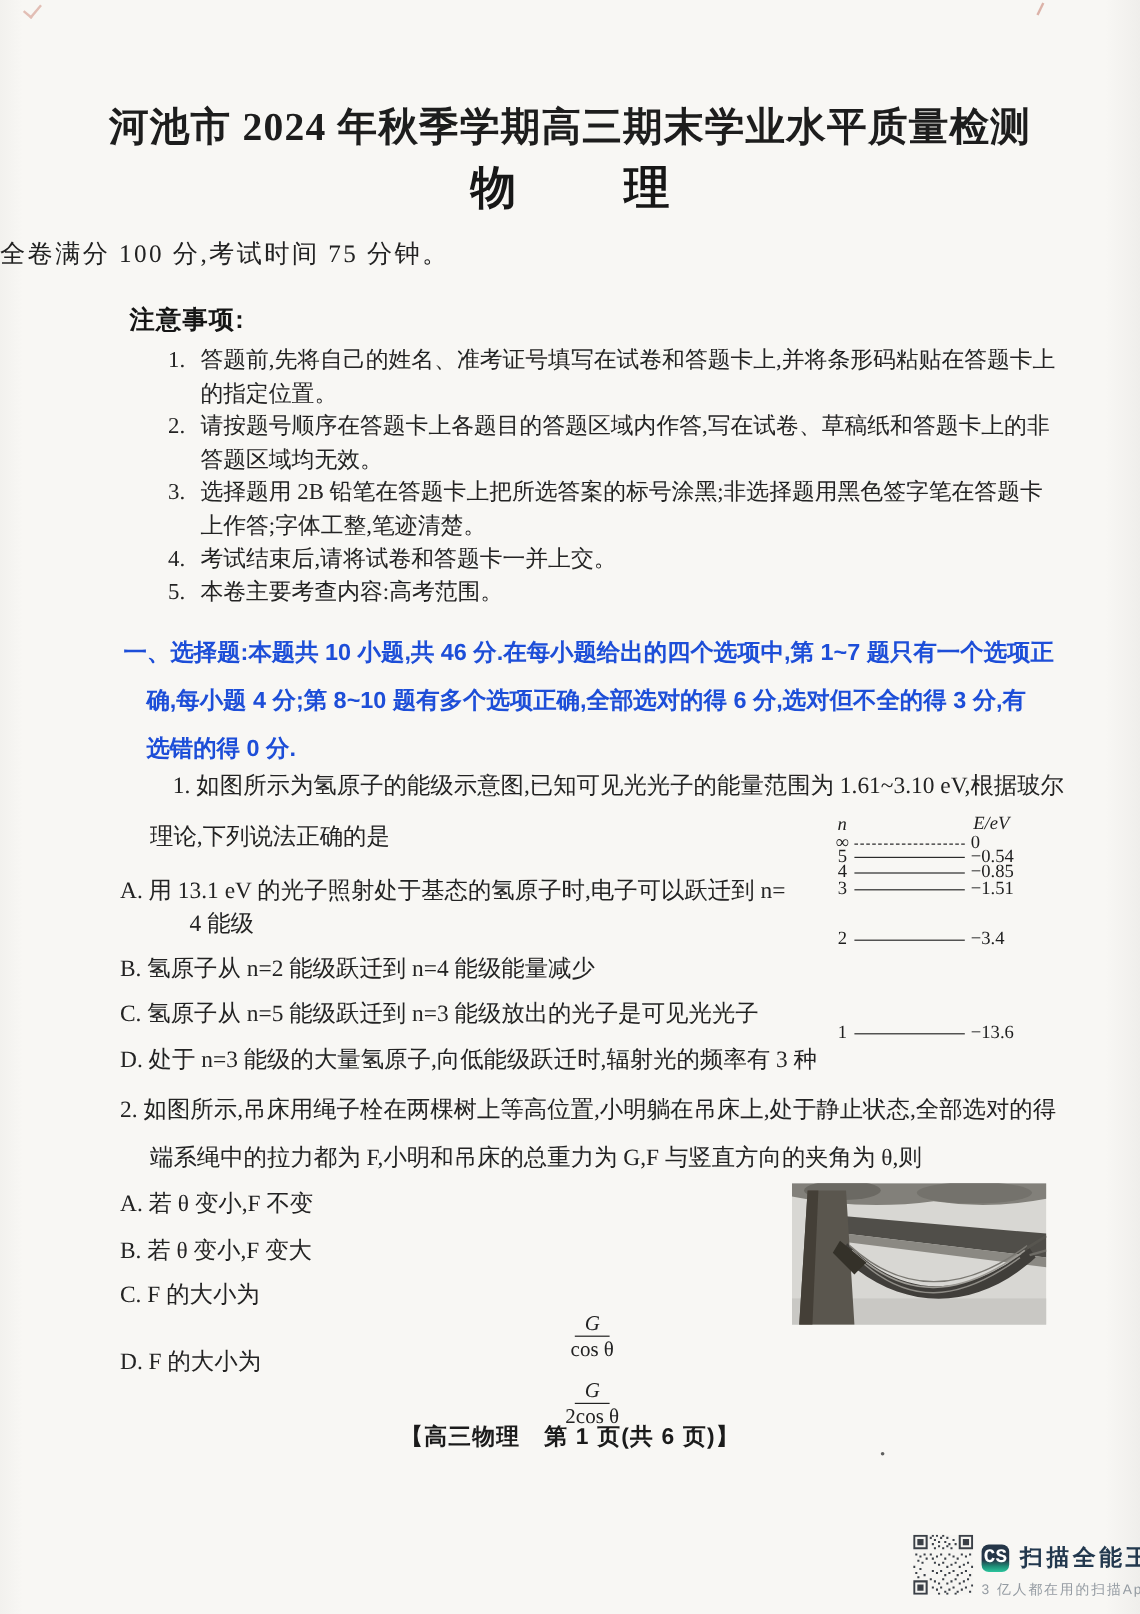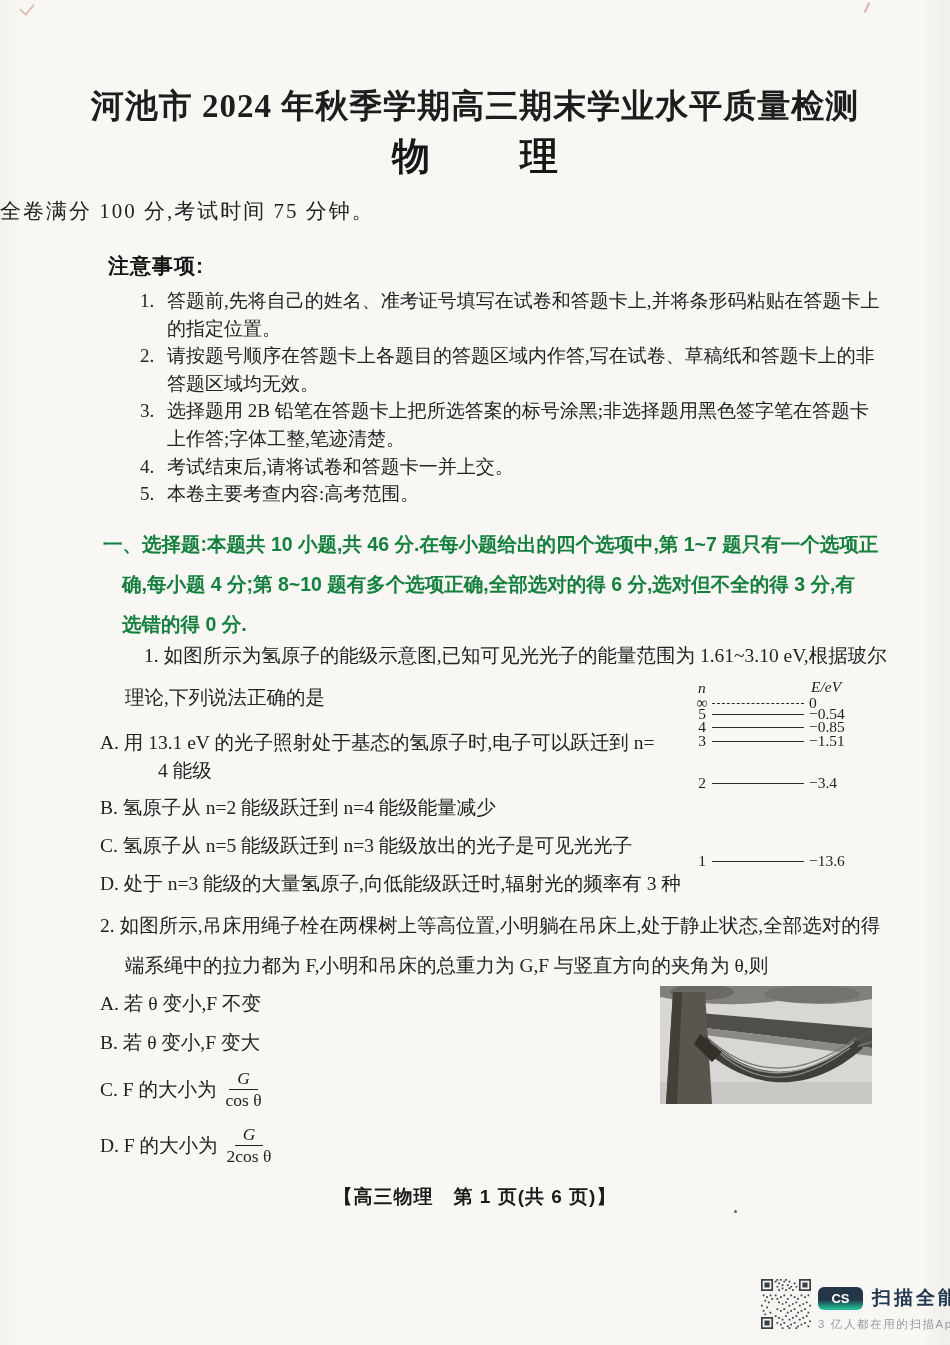--- a/index.html
+++ b/index.html
@@ -37,21 +37,21 @@
   }
   .nitem{display:flex;margin-left:32px;font-size:19px;line-height:27.6px;color:#232323;}
   .nnum{flex:0 0 27px;}
   .ntext{display:block;}
   .nl{display:block;white-space:nowrap;}
 
   
   .sec1{
     position:absolute;top:524px;left:103px;
     font-family:"Liberation Sans", sans-serif;
-    font-size:19.5px;font-weight:700;line-height:40px;color:#15803d;
+    font-size:19.5px;font-weight:700;line-height:40px;color:#1d4ed8;
   }
   .sline{white-space:nowrap;}
   .sline.ind{margin-left:19px;}
 
   
   .q{position:absolute;left:100px;font-size:19.5px;color:#232323;}
   .q1{top:642px;}
   .q2{top:912px;}
   .ql{line-height:28px;white-space:nowrap;}
   .qn{margin-right:5px;}
@@ -61,21 +61,21 @@
   .q1 .stem1{margin-bottom:14px;margin-left:44px;}
   .q1 .stem2{margin-bottom:17px;}
   .q1 .oa2{margin-bottom:9px;}
   .q1 .ob{margin-bottom:10px;}
   .q1 .oc{margin-bottom:10px;}
   .q2 .stem1{margin-bottom:12px;}
   .q2 .stem2{margin-bottom:10px;}
   .q2 .oa{margin-bottom:11px;}
   .q2 .ob{margin-bottom:8px;}
   .q2 .oc{margin-bottom:8px;}
-  .fracrow{display:flex;align-items:center;white-space:nowrap;height:48px;}
+  .fracrow{display:flex;white-space:nowrap;height:48px;flex-direction:column;}
   .frac{display:inline-flex;flex-direction:column;align-items:center;margin-left:7px;
         font-size:17.5px;line-height:21px;}
   .fnum{border-bottom:1.6px solid #222;padding:0 8px;font-style:italic;}
   .fden{padding:0 2px;}
 
   
   .ediagram{position:absolute;left:695px;top:680px;width:178px;height:198px;font-size:15.5px;color:#1e1e1e;}
   .eh-n{position:absolute;left:3px;top:-1px;font-style:italic;}
   .eh-e{position:absolute;left:116px;top:-2px;font-style:italic;}
   .lvl{position:absolute;left:0;display:flex;align-items:center;height:18px;width:100%;}
@@ -93,24 +93,24 @@
     font-family:"Liberation Sans", sans-serif;
     font-size:19px;font-weight:700;color:#1b1b1b;letter-spacing:1px;
   }
 
   
   .scanbrand{position:absolute;left:761px;top:1279px;display:flex;}
   .qr{width:50px;height:50px;display:block;}
   .bcol{margin-left:7px;padding-top:6px;}
   .brow{display:flex;align-items:center;}
   .cs-logo{
-    width:45px;height:23px;border-radius:6px;flex:none;
+    width:23px;height:23px;border-radius:6px;flex:none;
     background:linear-gradient(180deg,#253648 0%,#253648 56%,#1f8f78 80%,#2cc59d 100%);
     color:#fff;display:flex;align-items:center;justify-content:center;
-    font-family:Liberation Sans, sans-serif;font-size:13px;font-weight:700;
+    font-family:Liberation Mono, monospace;font-size:16px;font-weight:700;
   }
   .cs-brand{
     margin-left:9px;font-family:"Liberation Sans", sans-serif;
     font-size:19px;font-weight:700;color:#22384e;letter-spacing:3px;white-space:nowrap;
   }
   .cs-tag{
     margin-top:6px;font-family:"Liberation Sans", sans-serif;
     font-size:11.5px;color:#949ba2;letter-spacing:1.6px;white-space:nowrap;
   }
 

